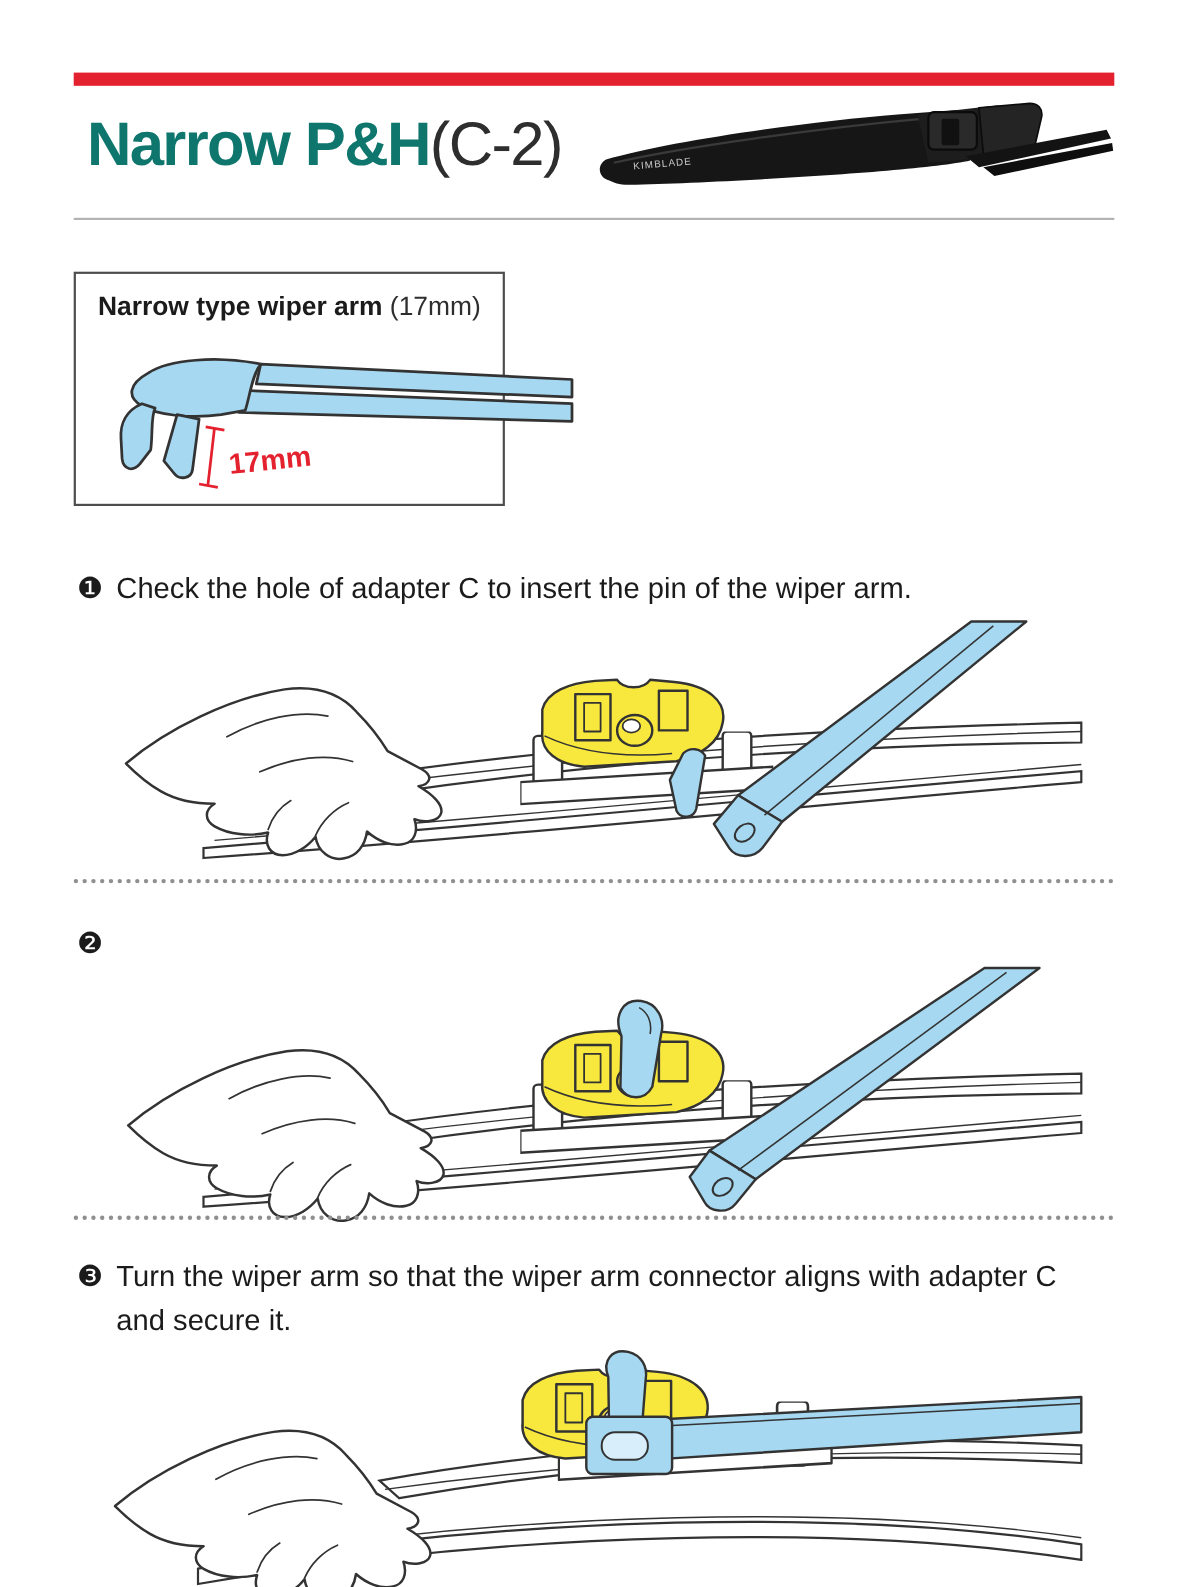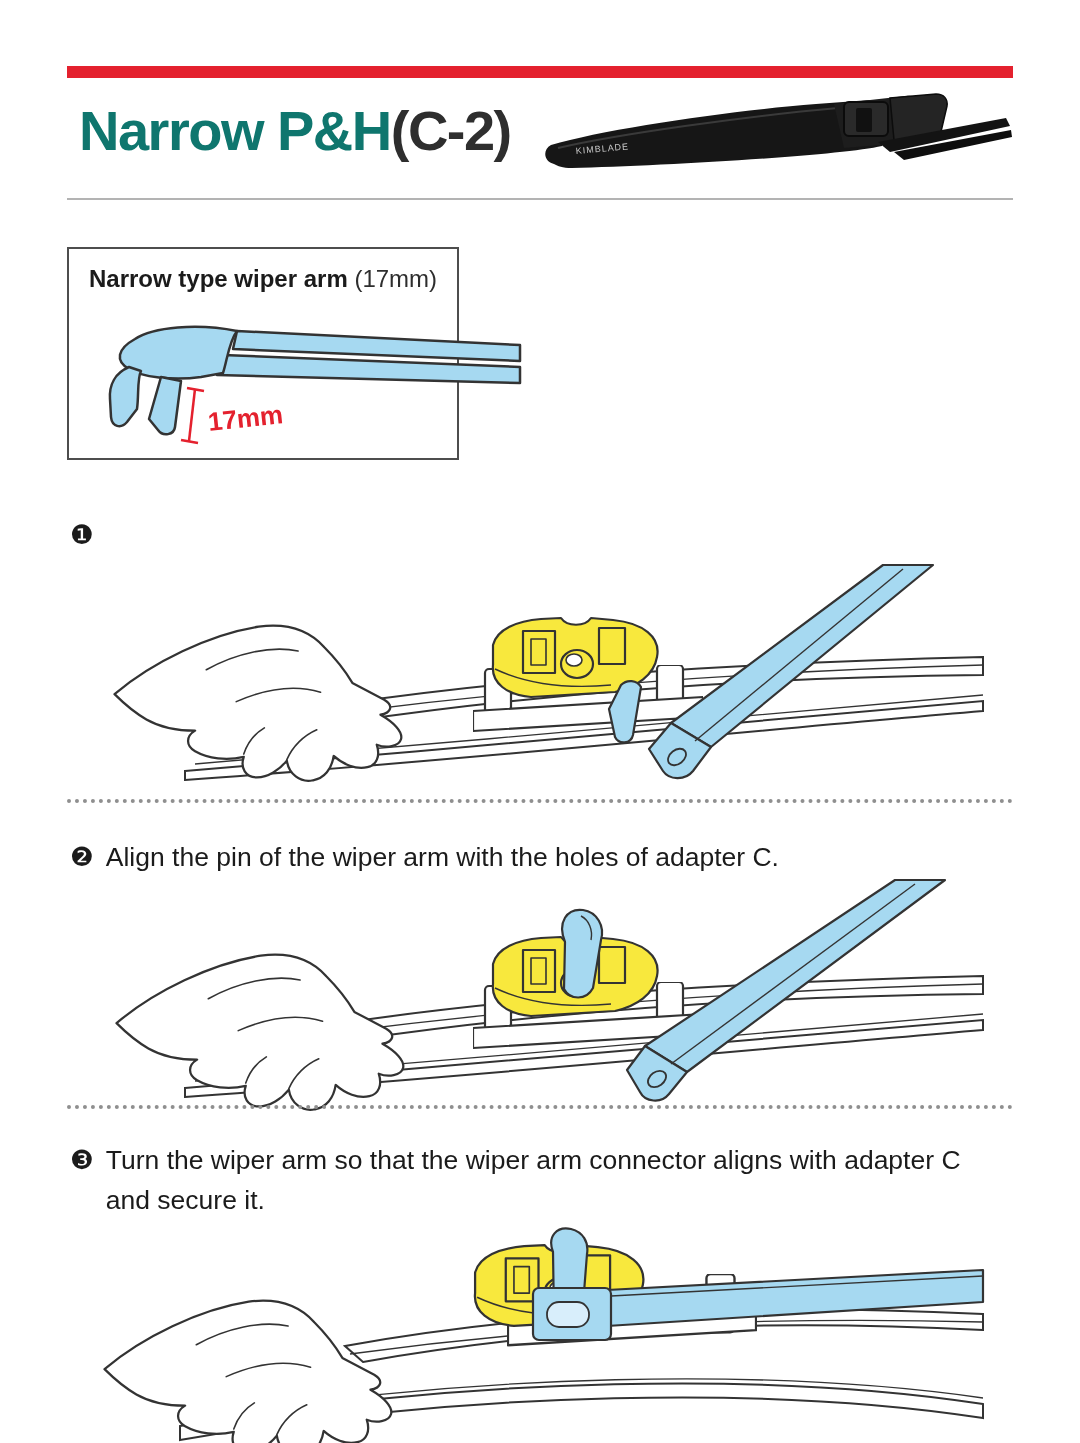--- a/index.html
+++ b/index.html
@@ -11,21 +11,21 @@
     --dot-gray:#8f8f8f;
     --text-dark:#1e1e1e;
   }
   html,body{margin:0;padding:0;background:#fff;}
   body{font-family:"Liberation Sans","DejaVu Sans",sans-serif;color:var(--text-dark);}
   .page{position:relative;width:1080px;height:1443px;margin:0 auto;background:#fff;overflow:hidden;}
 
   .red-bar{position:absolute;left:67px;top:66px;width:946px;height:12px;background:var(--accent-red);}
   .page-title{position:absolute;left:79px;top:98px;font-size:56px;letter-spacing:-1.5px;white-space:nowrap;}
   .page-title .t-main{font-weight:700;color:#0f766e;}
-  .page-title .t-suffix{font-weight:700;color:#2e2e2e;}
+  .page-title .t-suffix{font-weight:400;color:#2e2e2e;}
   .product-photo{position:absolute;left:538px;top:90px;width:478px;height:100px;}
   .header-rule{position:absolute;left:67px;top:198px;width:946px;height:2px;background:var(--rule-gray);}
 
   .spec-panel{position:absolute;top:247px;width:392px;height:213px;border:2px solid #4d4d4d;background:#fff;box-sizing:border-box;}
   .spec-panel.left{left:67px;}
   .spec-panel.right{left:549px;}
   .panel-title{position:absolute;left:20px;top:16px;font-size:24px;white-space:nowrap;}
   .panel-title .t-main{font-weight:700;color:#1b1b1b;}
   .panel-title .t-suffix{font-weight:400;color:#2e2e2e;}
   .arm-illustration{position:absolute;left:8px;top:52px;width:445px;height:155px;}
@@ -122,20 +122,21 @@
         <path d="M 110 87 L 127 90"></path>
         <path d="M 104 139 L 121 142"></path>
       </g>
       <text x="132" y="130" font-size="26" font-weight="bold" fill="var(--accent-red)" transform="rotate(-6 132 130)">17mm</text>
     </svg>
   </div>
 
 
   <div class="step-heading" id="step1-heading">
     <span class="step-num">❶</span>
+    <span class="step-text">Check the hole of adapter C to insert the pin of the wiper arm.</span>
   </div>
   <svg class="step-illu" id="step1-illu" viewBox="0 0 890 230">
     <g fill="#ffffff" stroke="#333333" stroke-width="2">
       <path d="M 240 140 C 430 112 640 98 888 92 L 888 110 C 660 112 450 128 258 156 Z"></path>
       <path d="M 90 206 C 360 184 650 156 888 136 L 888 146 C 650 166 360 196 90 215 Z"></path>
     </g>
     <path d="M 245 148 C 450 122 660 106 888 100" fill="none" stroke="#333333" stroke-width="1.3"></path>
     <path d="M 100 199 C 360 178 650 150 888 130" fill="none" stroke="#333333" stroke-width="1.3"></path>
     <use href="#sym-bracket" x="378" y="100" width="230" height="76"></use>
     <use href="#sym-adapter" x="394" y="50" width="176" height="84"></use>
@@ -146,21 +147,20 @@
     </g>
     <path d="M 808 4 L 600 176" stroke="#333333" stroke-width="1.4" fill="none"></path>
     <ellipse cx="582" cy="192" rx="10" ry="7" transform="rotate(-38 582 192)" fill="var(--arm-blue)" stroke="#333333" stroke-width="1.8"></ellipse>
     <use href="#sym-hand" x="10" y="28" width="300" height="206"></use>
   </svg>
 
   <div class="dotted-divider" id="divider1"></div>
 
   <div class="step-heading" id="step2-heading">
     <span class="step-num">❷</span>
-    <span class="step-text">Align the pin of the wiper arm with the holes of adapter C.</span>
   </div>
   <svg class="step-illu" id="step2-illu" viewBox="0 0 890 220">
     <g fill="#ffffff" stroke="#333333" stroke-width="2">
       <path d="M 240 144 C 430 116 640 102 888 96 L 888 114 C 660 116 450 132 258 160 Z"></path>
       <path d="M 90 208 C 360 186 650 158 888 140 L 888 150 C 650 170 360 198 90 217 Z"></path>
     </g>
     <path d="M 245 152 C 450 126 660 110 888 104" fill="none" stroke="#333333" stroke-width="1.3"></path>
     <path d="M 100 201 C 360 180 650 154 888 134" fill="none" stroke="#333333" stroke-width="1.3"></path>
     <use href="#sym-bracket" x="378" y="102" width="230" height="76"></use>
     <use href="#sym-adapter" x="394" y="54" width="176" height="84"></use>

